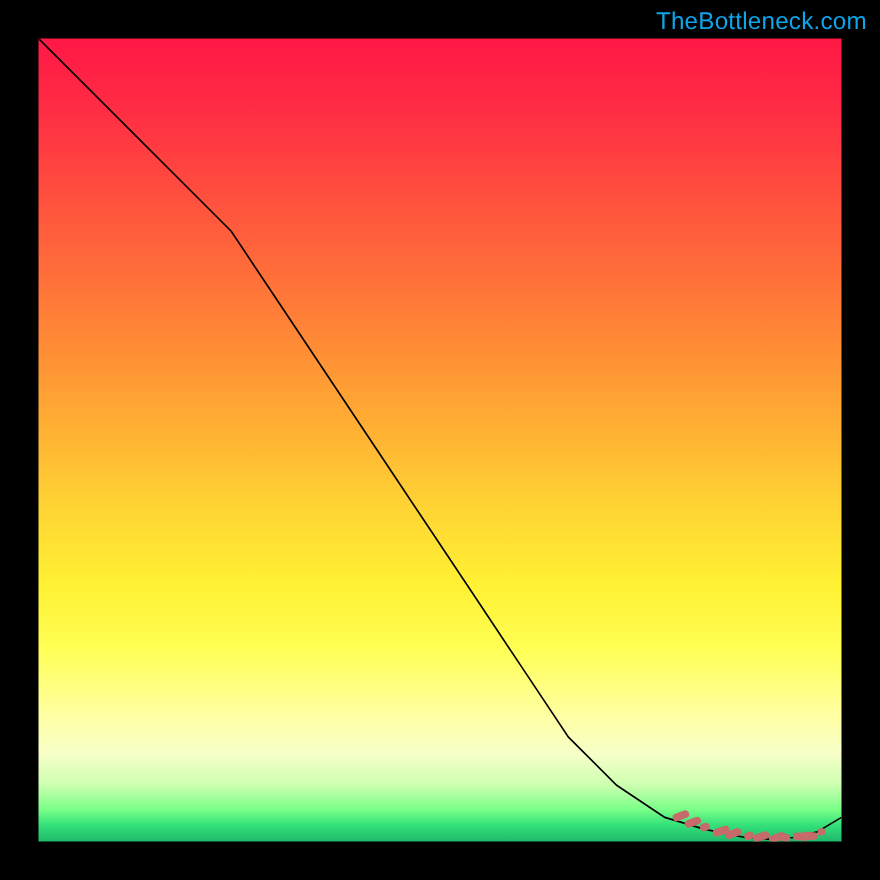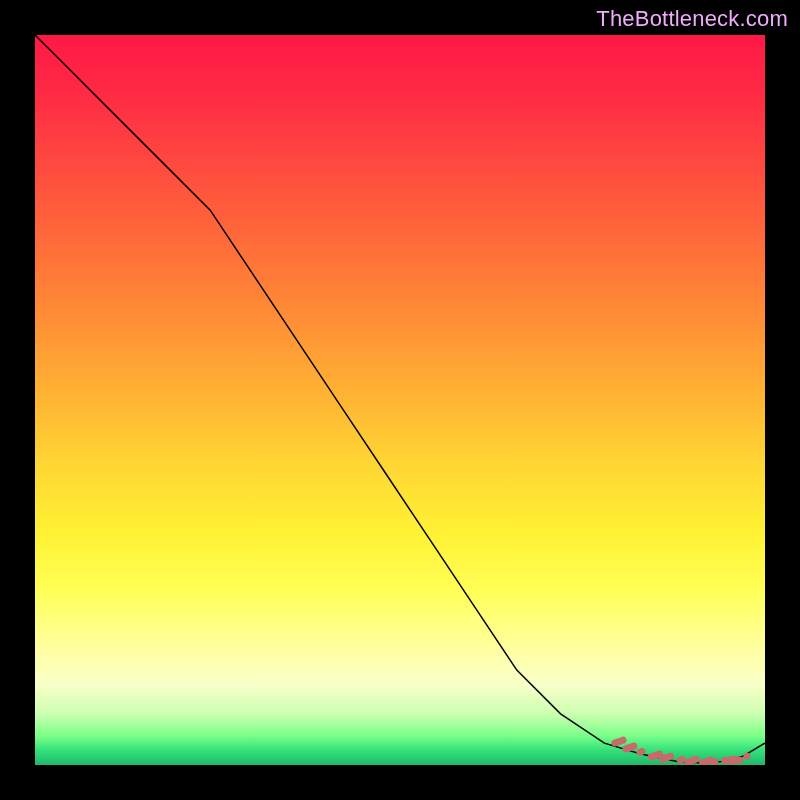--- a/index.html
+++ b/index.html
@@ -40,21 +40,21 @@
       #ccffb0 93%,
       #7aff88 96%,
       #33e07a 98%,
       #1fb86a 100%
     );
   }
   .watermark {
     position: absolute;
     top: 6px;
     right: 12px;
-    color: #f0abfc;
+    color: #0ea5e9;
     font-size: 22px;
     letter-spacing: 0.2px;
     font-weight: 400;
     user-select: none;
   }
   svg.lines {
     position: absolute;
     left: 0;
     top: 0;
     width: 730px;

